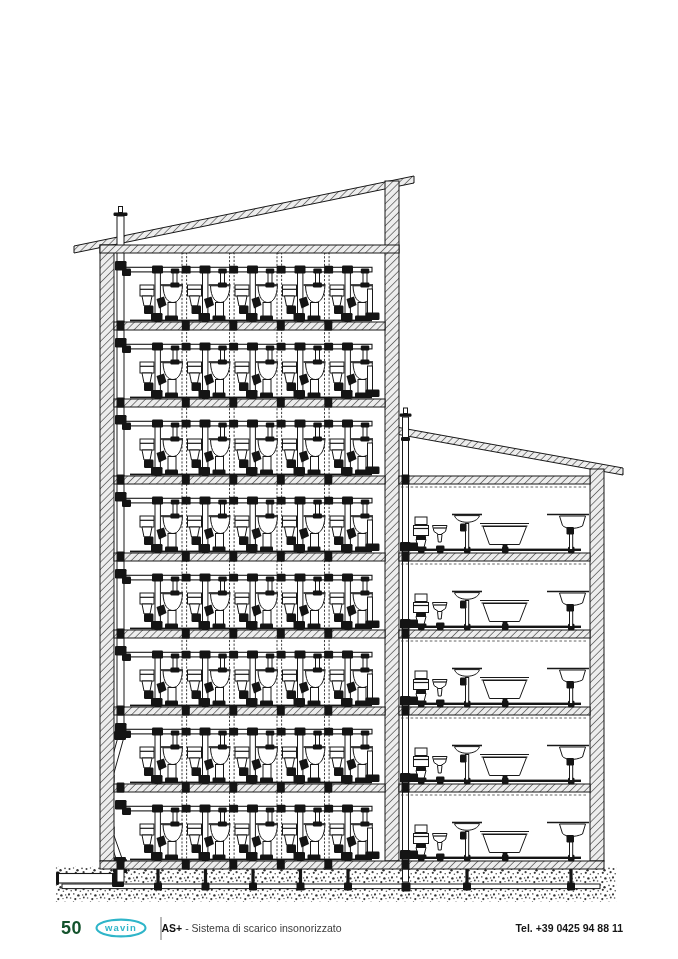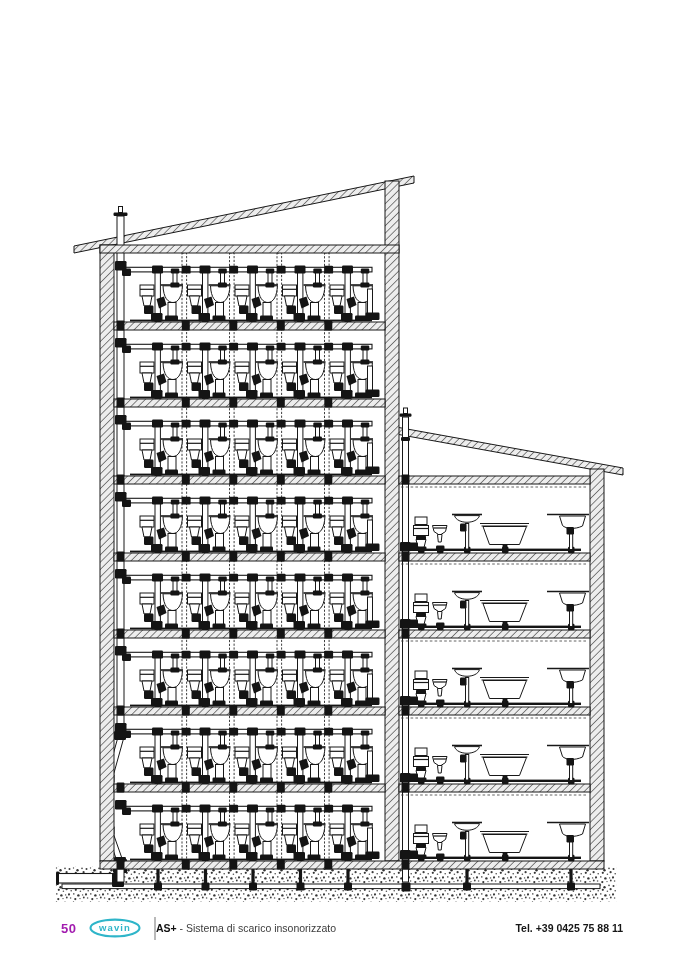--- a/index.html
+++ b/index.html
@@ -18,21 +18,21 @@
   .thin{stroke:#181818;stroke-width:1.2;fill:none;}
   .thik{stroke:#181818;stroke-width:1.6;fill:none;}
   .dashl{stroke:#3a3a3a;stroke-width:.8;stroke-dasharray:2.6 2.2;fill:none;}
   .stack{fill:#ffffff;stroke:#181818;stroke-width:1;}
   .dstack{fill:#ffffff;stroke:#2a2a2a;stroke-width:.9;stroke-dasharray:2.2 1.6;}
   
   .footer{
     position:absolute;left:0;top:908px;width:678px;height:40px;
     display:flex;align-items:center;padding:0;box-sizing:border-box;
   }
-  .footer .pnum{margin-left:61px;font-size:13px;font-weight:bold;letter-spacing:.5px;color:#a21caf;}
+  .footer .pnum{margin-left:61px;font-size:18px;font-weight:bold;letter-spacing:.5px;color:#14532d;}
   .footer .logo{margin-left:13px;line-height:0;}
   .footer .vdiv{margin-left:13px;width:1.5px;height:23px;background:#b9b9b9;}
   .footer .ptitle{font-size:10.5px;color:#3c3c3c;white-space:nowrap;}
   .footer .ptitle b{color:#101010;font-weight:bold;}
   .footer .tel{margin-left:auto;margin-right:55px;font-size:10.5px;font-weight:bold;color:#161616;white-space:nowrap;}
 </style>
 </head>
 <body>
 
 <div class="page">
@@ -1193,16 +1193,16 @@
   <div class="footer">
     <span class="pnum">50</span>
     <span class="logo">
       <svg width="52" height="20" viewBox="0 0 52 20">
         <ellipse id="logoOval" cx="26" cy="10" rx="24.5" ry="8.4" fill="none" stroke="#2fb5c9" stroke-width="2.1"></ellipse>
         <text id="logoText" x="26" y="13.4" text-anchor="middle" font-family="Liberation Sans, sans-serif" font-size="9.5" font-weight="bold" letter-spacing="1.1" fill="#2fb5c9">wavin</text>
       </svg>
     </span>
     <span class="vdiv"></span>
     <span class="ptitle"><b>AS+</b>&nbsp;<span>- Sistema di scarico insonorizzato</span></span>
-    <span class="tel">Tel. +39 0425 75 88 11</span>
+    <span class="tel">Tel. +39 0425 94 88 11</span>
   </div>
 
 </div>
 
 </body></html>

